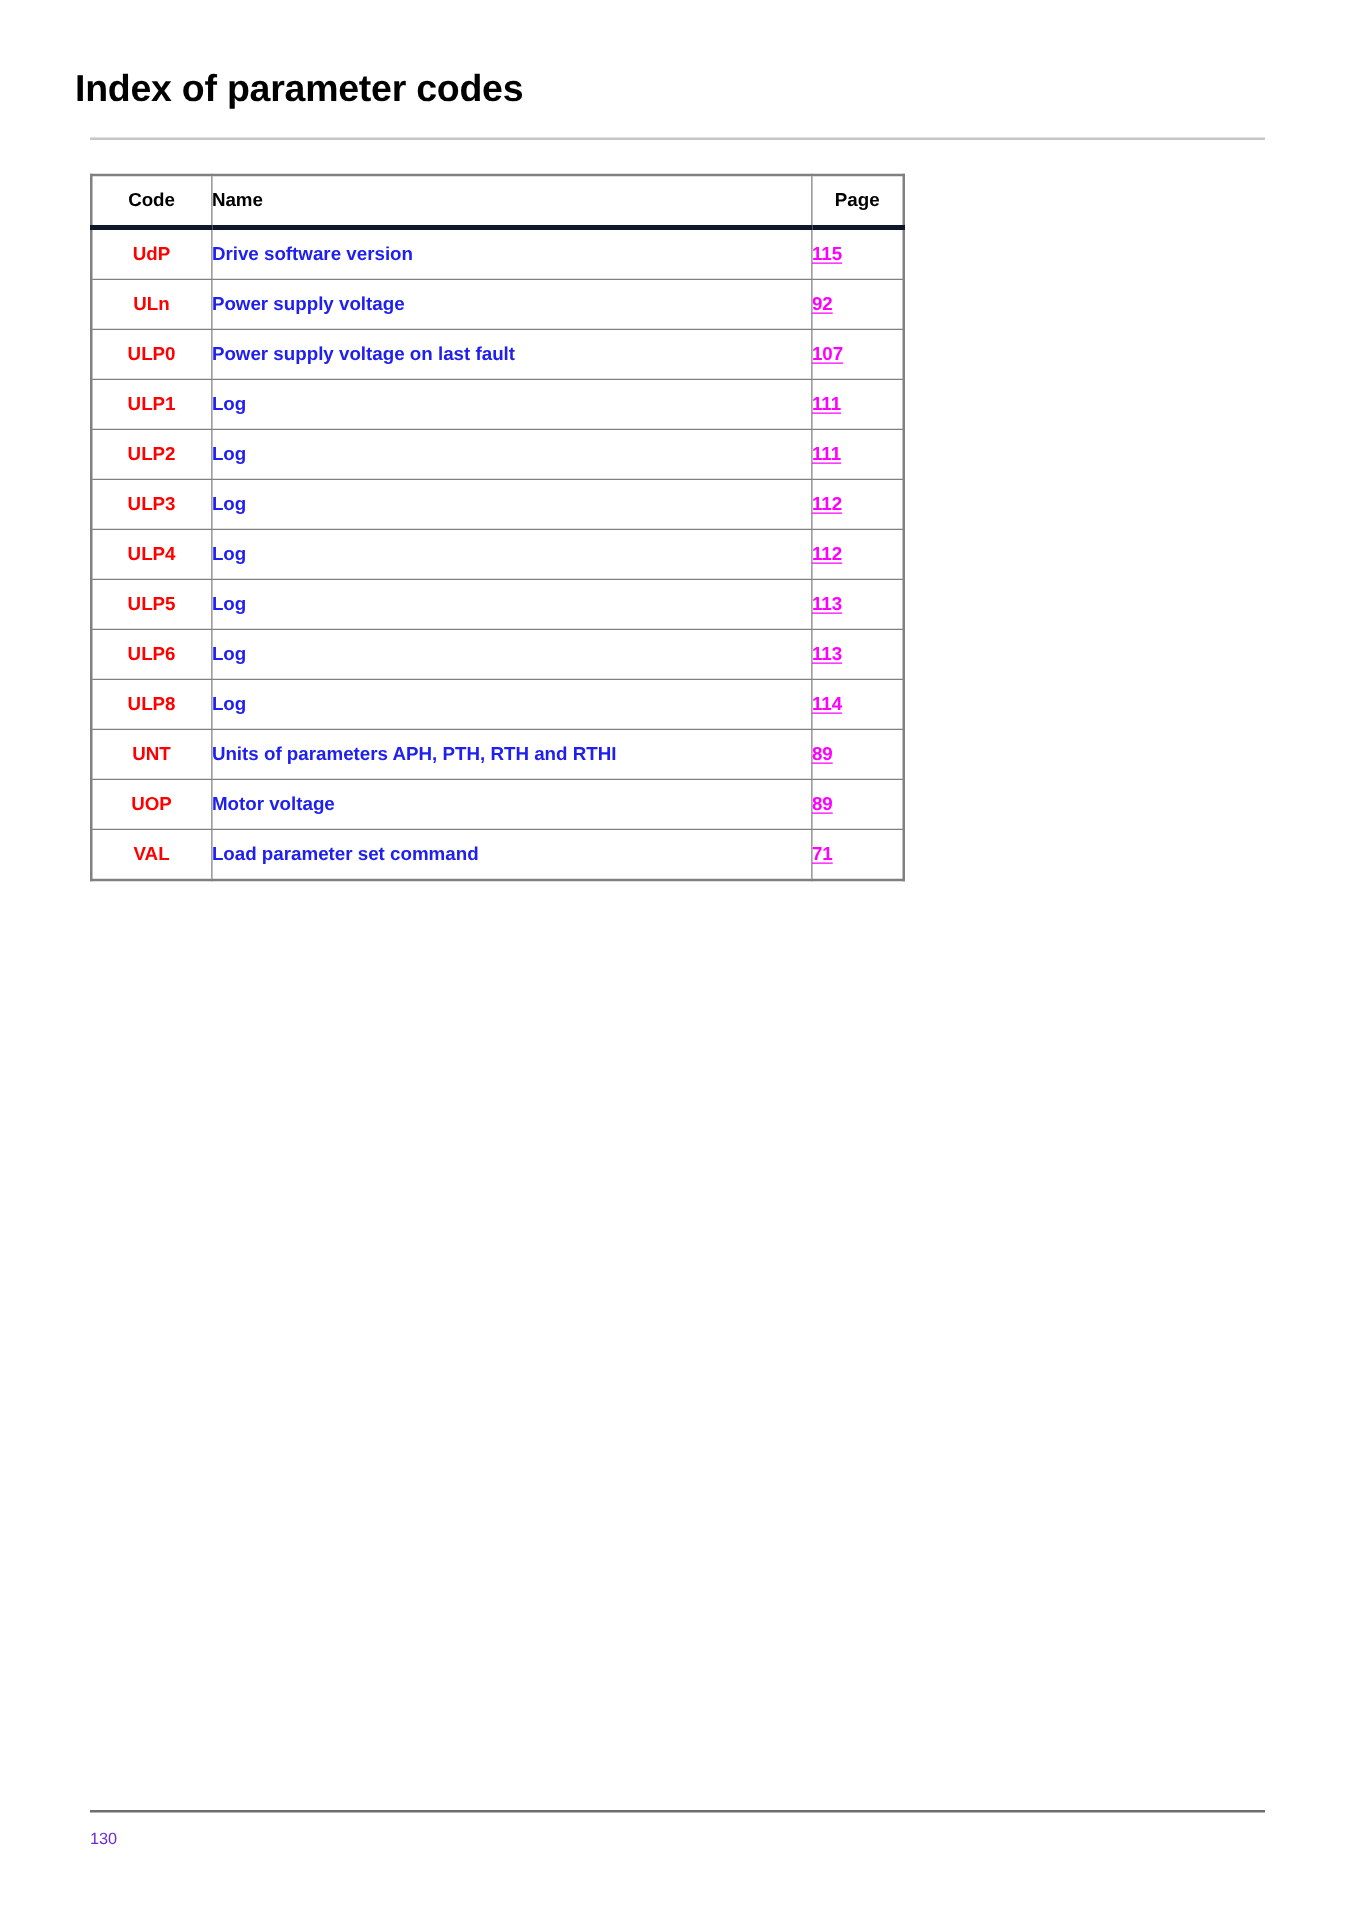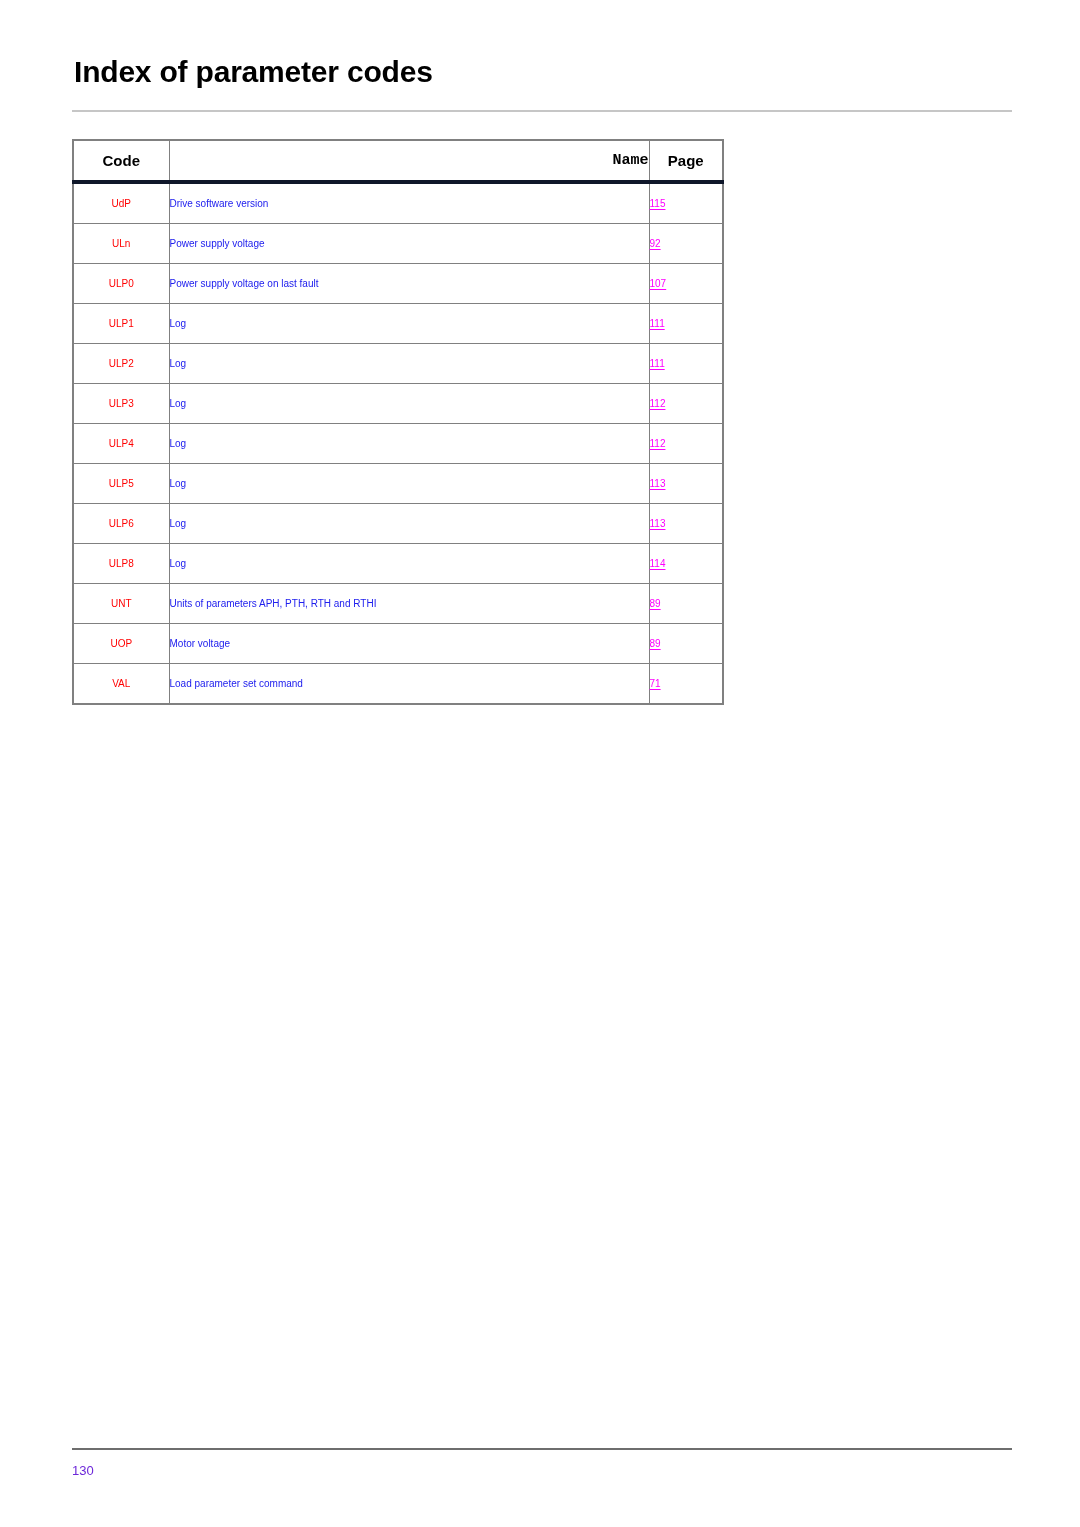--- a/index.html
+++ b/index.html
@@ -18,21 +18,21 @@
   }
 
   .page {
     position: absolute;
     inset: 0;
   }
 
   
   .page-title {
     position: absolute;
-    left: 74px;
+    left: 60px;
     top: 34px;
     font-size: 30px;
     font-weight: bold;
     color: #000000;
     letter-spacing: -0.2px;
     line-height: 1.2;
     white-space: nowrap;
   }
 
   
@@ -61,33 +61,33 @@
   table.index-table col.col-code  { width: 96px; }
   table.index-table col.col-name  { width: 480px; }
   table.index-table col.col-page  { width: 74px; }
 
   table.index-table th,
   table.index-table td {
     height: 39px;
     padding: 0;
     vertical-align: middle;
     border: 1px solid #808080;
-    font-size: 10px;
-    font-weight: normal;
+    font-size: 15px;
+    font-weight: bold;
   }
 
   
   table.index-table thead th {
     font-weight: bold;
     color: #000000;
     font-size: 15px;
     border-bottom: 4px solid #0f172a;
   }
   th.th-code { text-align: center; }
-  th.th-name { text-align: right; font-family: Liberation Mono, monospace; }
+  th.th-name { text-align: left; }
   th.th-page { text-align: center; }
 
   
   td.cell-code {
     text-align: center;
     color: #ff0000;
     font-size: 15px;
   }
   td.cell-name {
     text-align: left;

